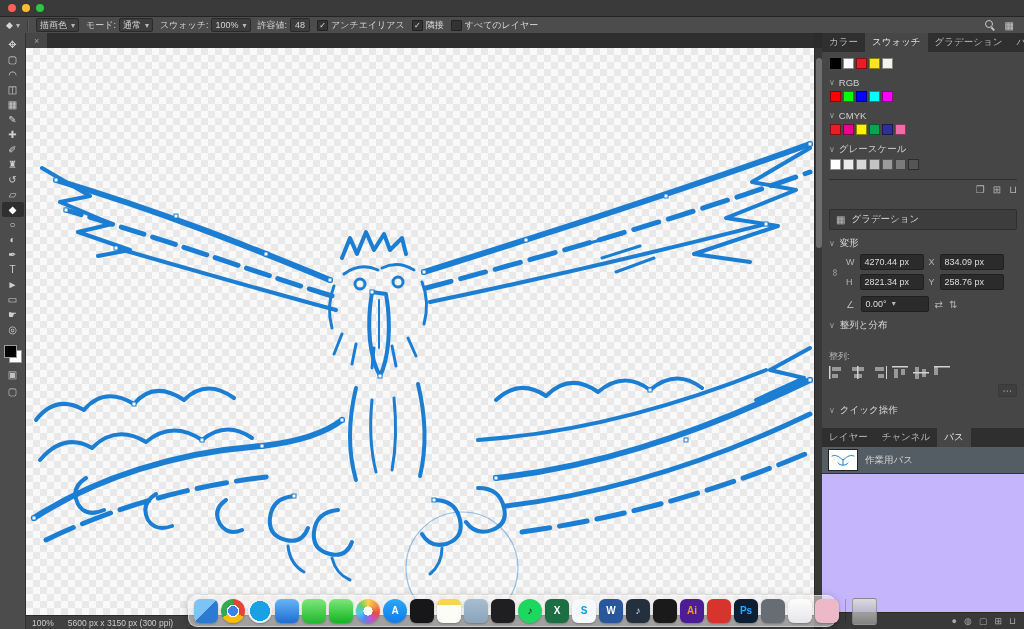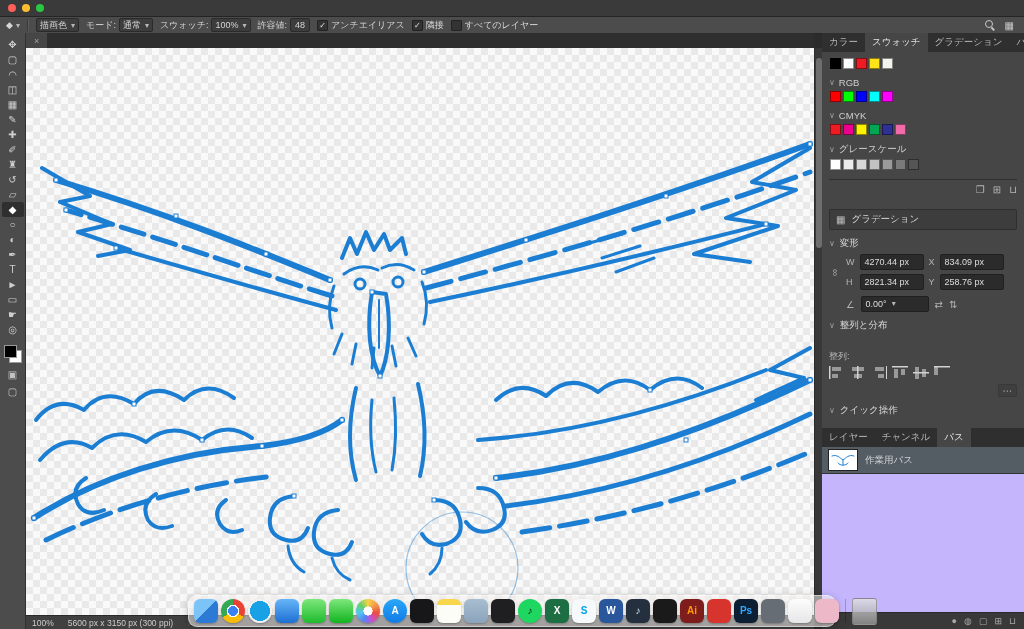--- a/index.html
+++ b/index.html
@@ -461,21 +461,21 @@
       <div class="dock-app" style="background: rgb(245, 249, 252);">
         <span style="color: rgb(0, 162, 232);">S</span>
       </div>
       <div class="dock-app" style="background: rgb(42, 86, 156);">
         <span style="color: rgb(255, 255, 255);">W</span>
       </div>
       <div class="dock-app" style="background: rgb(37, 48, 63);">
         <span style="color: rgb(216, 230, 242);">♪</span>
       </div>
       <div class="dock-app" style="background: rgb(26, 26, 26);"></div>
-      <div class="dock-app" style="background: #7f1d1d;">
+      <div class="dock-app" style="background: #4c1d95;">
         <span style="color: rgb(255, 154, 0);">Ai</span>
       </div>
       <div class="dock-app" style="background: rgb(214, 52, 44);"></div>
       <div class="dock-app" style="background: rgb(12, 31, 51);">
         <span style="color: rgb(52, 168, 255);">Ps</span>
       </div>
       <div class="dock-app" style="background: rgb(103, 109, 117);"></div>
       <div class="dock-app" style="background: linear-gradient(rgb(253, 253, 253), rgb(230, 230, 233));"></div>
       <div class="dock-app" style="background: rgb(237, 185, 200);"></div>
     </div>

